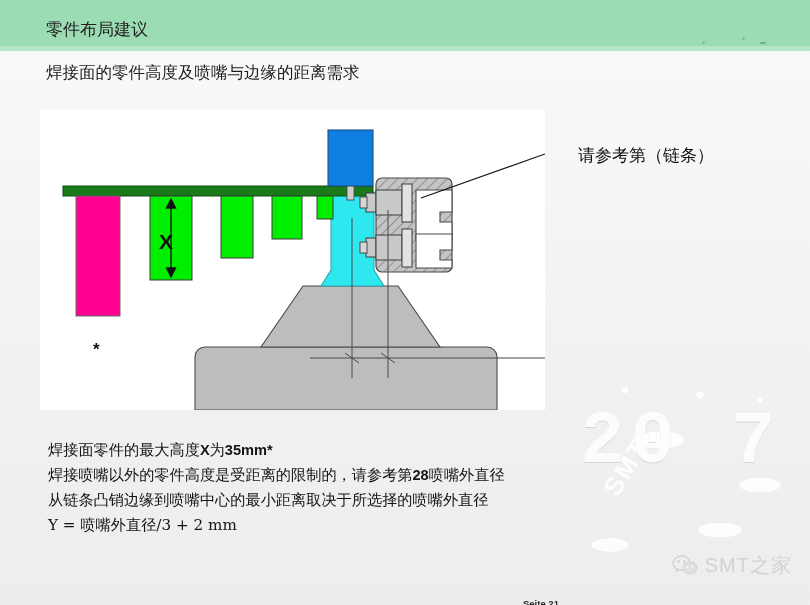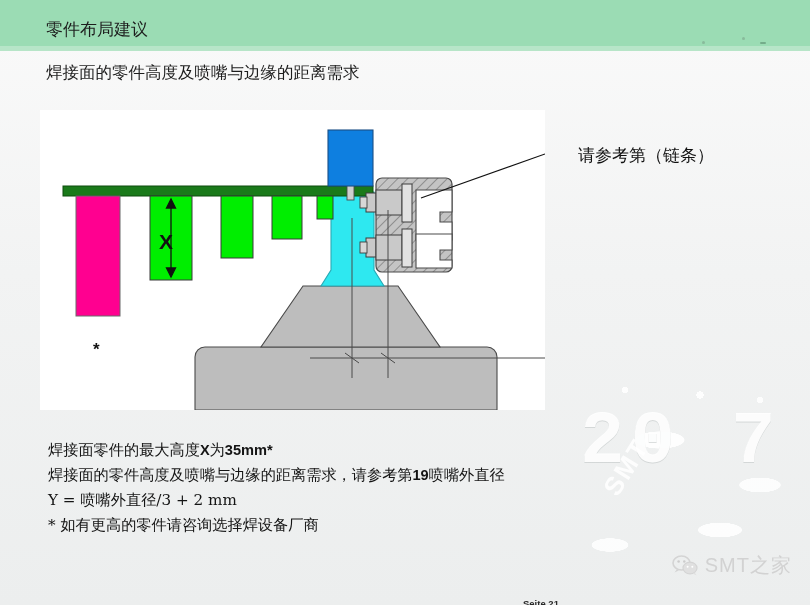--- a/index.html
+++ b/index.html
@@ -211,23 +211,23 @@
         <line x1="305" y1="243" x2="319" y2="253"></line>
         <line x1="341" y1="243" x2="355" y2="253"></line>
       </g>
     </svg>
   </div>
 
   <div class="callout-label">请参考第（链条）</div>
 
   <div class="body-text">
     <div class="ln"><span>焊接面零件的最大高度</span><span class="sans">X</span><span>为</span><span class="sans">35mm*</span></div>
-    <div class="ln"><span>焊接面的零件高度及喷嘴与边缘的距离需求，请参考第</span><span class="sans">19</span><span>喷嘴外直径</span></div>
+    <div class="ln"><span>焊接喷嘴以外的零件高度是受距离的限制的，请参考第</span><span class="sans">28</span><span>喷嘴外直径</span></div>
+    <div class="ln">从链条凸销边缘到喷嘴中心的最小距离取决于所选择的喷嘴外直径</div>
     <div class="ln">Y = 喷嘴外直径/3 + 2 mm</div>
-    <div class="ln">* 如有更高的零件请咨询选择焊设备厂商</div>
   </div>
 
   <div class="page-num">Seite 21</div>
 
   <div class="wm">
     <svg width="26" height="22" viewBox="0 0 26 22">
       <ellipse cx="9.5" cy="8" rx="8.5" ry="7" fill="none" stroke="#d4d4d4" stroke-width="1.6"></ellipse>
       <path d="M5,14 l-2.5,3.4 l4.2,-1.9 z" fill="#d4d4d4"></path>
       <circle cx="6.6" cy="6.4" r="1.25" fill="#cccccc"></circle>
       <circle cx="12.3" cy="6.4" r="1.25" fill="#cccccc"></circle>

